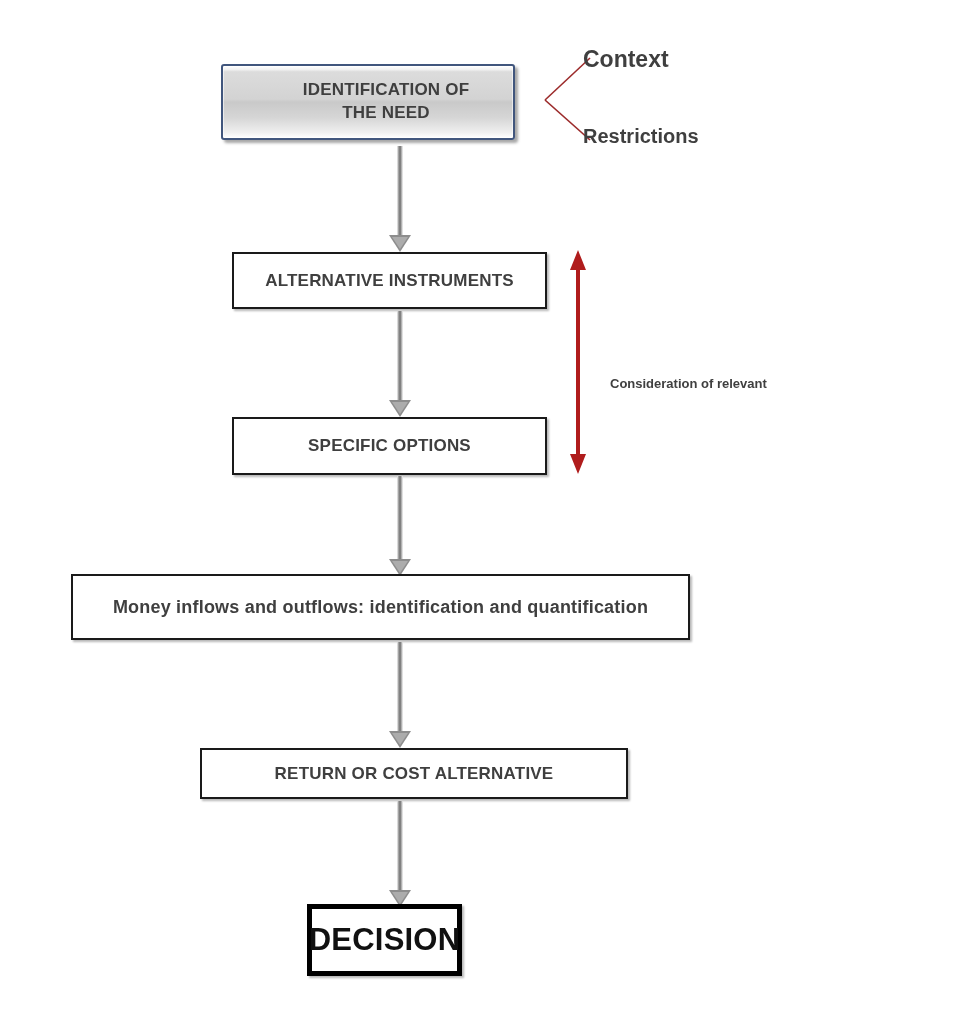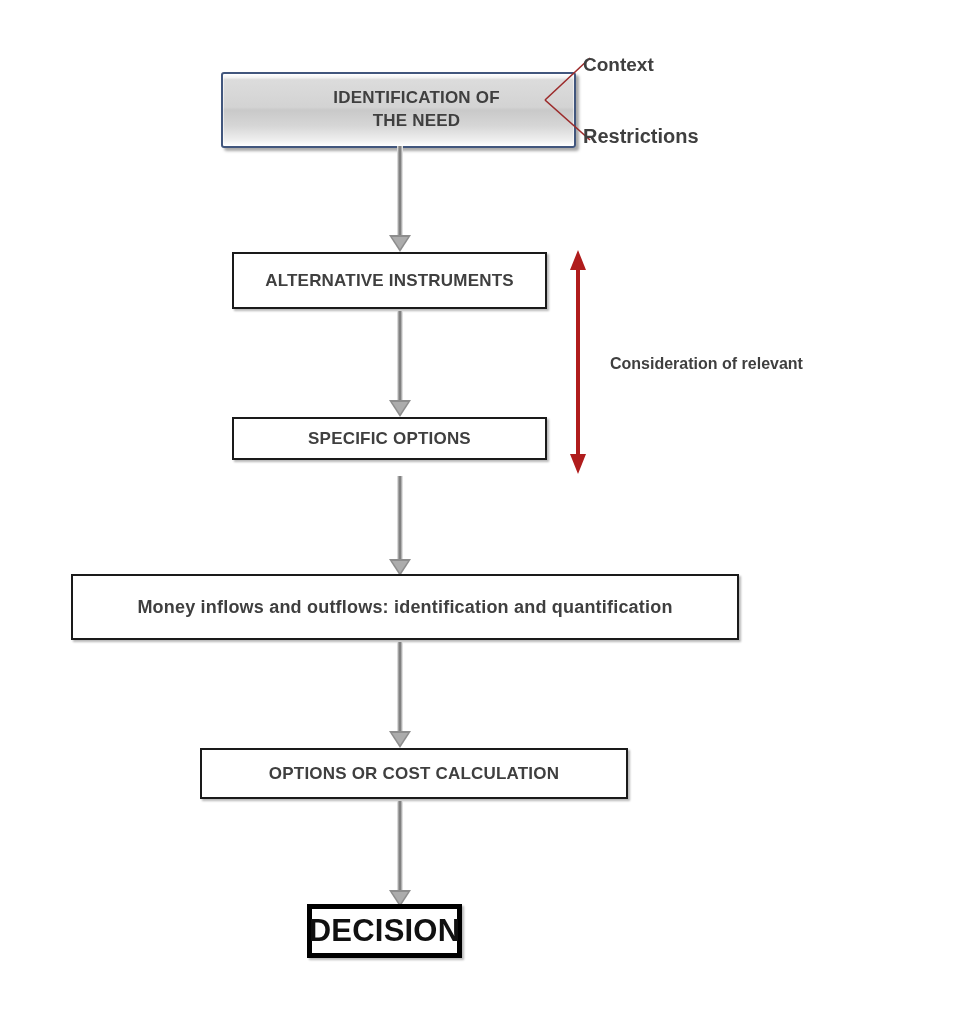--- a/index.html
+++ b/index.html
@@ -110,87 +110,87 @@
     color: #3f3f3f;
     font-weight: bold;
     white-space: pre-line;
   }
 </style>
 </head>
 <body>
 
 <div id="canvas">
 
-  <div class="node node--bevel" style="left:221px; top:72px; width:355px; height:76px; font-size:17px; flex-direction:column;padding-left:36px;">
+  <div class="node node--bevel" style="left:221px; top:64px; width:294px; height:76px; font-size:17px; flex-direction:column;padding-left:36px;">
     <span>IDENTIFICATION OF</span>
     <span>THE NEED</span>
   </div>
 
   <svg class="pointer-lines" style="left:540px; top:50px;" width="70" height="100" viewBox="0 0 70 100">
     <line x1="5" y1="50" x2="50" y2="8" stroke="#9c2b2b" stroke-width="1.6"></line>
     <line x1="5" y1="50" x2="50" y2="90" stroke="#9c2b2b" stroke-width="1.6"></line>
   </svg>
 
-  <div class="label" style="left:583px; top:46px; font-size:19px;margin-top:8px;">Context</div>
+  <div class="label" style="left:583px; top:46px; font-size:23px;">Context</div>
 
   <div class="label" style="left:583px; top:125px; font-size:20px;">Restrictions</div>
 
   <div class="arrow" style="left:388px; top:146px; width:24px; height:106px;">
     <div class="shaft" style="height:90px;"></div>
     <div class="head"></div>
     <div class="head-inner"></div>
   </div>
 
   <div class="node" style="left:232px; top:252px; width:315px; height:57px; font-size:17px;">
     <span>ALTERNATIVE INSTRUMENTS</span>
   </div>
 
   <svg class="dbl-arrow" style="left:563px; top:248px;" width="30" height="228" viewBox="0 0 30 228">
     <line x1="15" y1="16" x2="15" y2="212" stroke="#b01c1c" stroke-width="4"></line>
     <polygon points="15,2 23,22 7,22" fill="#b01c1c"></polygon>
     <polygon points="15,226 23,206 7,206" fill="#b01c1c"></polygon>
   </svg>
 
-  <div class="label" style="left:610px; top:328px; font-size:16px; line-height:1.5;">
+  <div class="label" style="left:610px; top:354px; font-size:13px; line-height:1.5;">
     <div>Consideration of relevant</div>
   </div>
 
   <div class="arrow" style="left:388px; top:311px; width:24px; height:106px;">
     <div class="shaft" style="height:90px;"></div>
     <div class="head"></div>
     <div class="head-inner"></div>
   </div>
 
-  <div class="node" style="left:232px; top:417px; width:315px; height:43px; font-size:17px;">
+  <div class="node" style="left:232px; top:417px; width:315px; height:58px; font-size:17px;">
     <span>SPECIFIC OPTIONS</span>
   </div>
 
   <div class="arrow" style="left:388px; top:476px; width:24px; height:100px;">
     <div class="shaft" style="height:84px;"></div>
     <div class="head"></div>
     <div class="head-inner"></div>
   </div>
 
-  <div class="node" style="left:71px; top:574px; width:668px; height:66px; font-size:18px;">
+  <div class="node" style="left:71px; top:574px; width:619px; height:66px; font-size:18px;">
     <span>Money inflows and outflows: identification and quantification</span>
   </div>
 
   <div class="arrow" style="left:388px; top:642px; width:24px; height:106px;">
     <div class="shaft" style="height:90px;"></div>
     <div class="head"></div>
     <div class="head-inner"></div>
   </div>
 
   <div class="node" style="left:200px; top:748px; width:428px; height:51px; font-size:17px;">
-    <span>OPTIONS OR COST CALCULATION</span>
+    <span>RETURN OR COST ALTERNATIVE</span>
   </div>
 
   <div class="arrow" style="left:388px; top:801px; width:24px; height:106px;">
     <div class="shaft" style="height:90px;"></div>
     <div class="head"></div>
     <div class="head-inner"></div>
   </div>
 
-  <div class="node node--thick" style="left:307px; top:904px; width:155px; height:54px; font-size:31px; color:#111111;">
+  <div class="node node--thick" style="left:307px; top:904px; width:155px; height:72px; font-size:31px; color:#111111;">
     <span>DECISION</span>
   </div>
 
 </div>
 
 </body></html>

